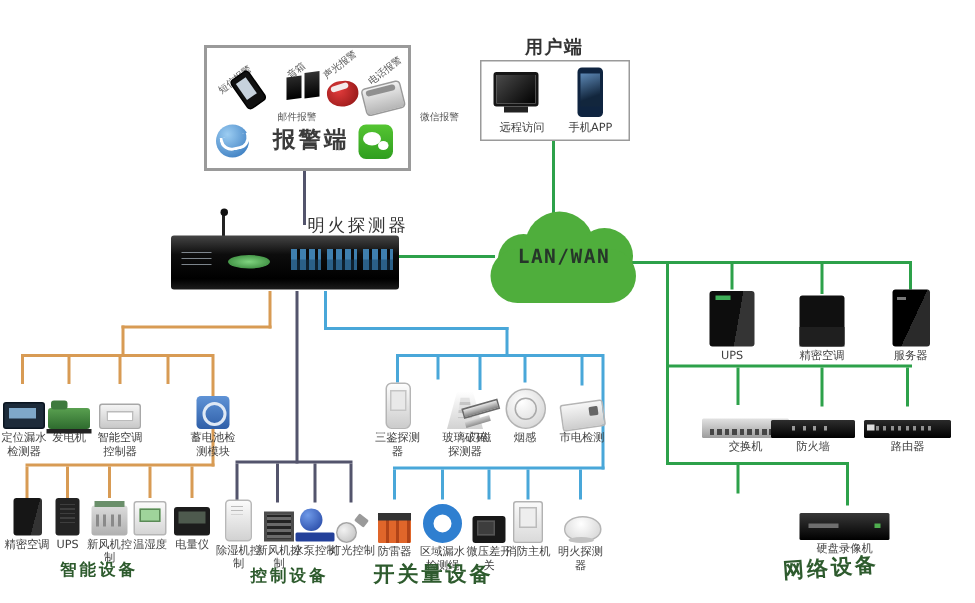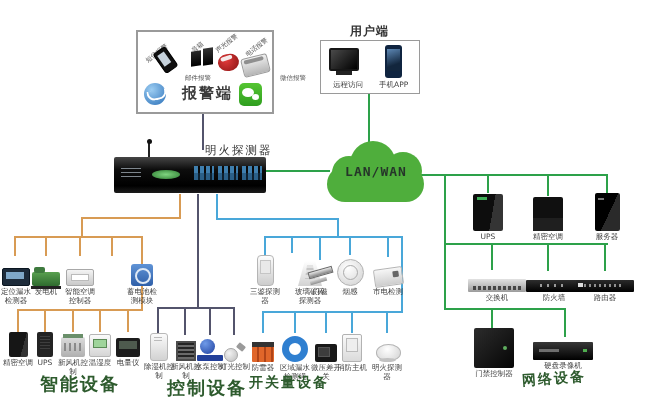--- a/index.html
+++ b/index.html
@@ -38,21 +38,21 @@
   .cloud .c3{left:58px;top:12px;width:38px;height:38px;}
   .cloud .cb{left:1px;top:26px;width:97px;height:36px;border-radius:18px;}
   .cloud-text{position:absolute;left:0;top:24px;width:100px;text-align:center;font-family:"DejaVu Sans Mono","Liberation Mono",monospace;font-size:13px;font-weight:bold;color:#26352a;letter-spacing:1px;}
   
   .dev{position:absolute;width:36px;display:flex;flex-direction:column;align-items:center;}
   .icw{display:flex;align-items:flex-end;justify-content:center;}
   .r1 .icw{height:32px;} .r2 .icw{height:26px;} .rc .icw{height:28px;}
   .rs .icw{height:33px;} .rw .icw{height:31px;} .rnt .icw{height:40px;}
   .rnm .icw{height:24px;} .rnb .icw{height:40px;} .rdv .icw{height:24px;}
   .lbl{font-size:7.5px;line-height:8.5px;color:#3f3f3f;text-align:center;margin-top:2px;}
-  .grp{position:absolute;font-weight:bold;color:#2e5b2e;font-size:18px;letter-spacing:2px;}
+  .grp{position:absolute;font-weight:bold;color:#2e5b2e;font-size:11px;letter-spacing:2px;}
   .ic{position:relative;display:block;}
   .ic::before,.ic::after{content:"";position:absolute;}
   
   .ic-locator{width:26px;height:16px;background:#1d2b3a;border:1px solid #0a1520;border-radius:2px;}
   .ic-locator::before{left:3px;top:3px;width:18px;height:7px;background:#7fa8c9;}
   .ic-gen{width:28px;height:14px;background:linear-gradient(#59a050,#2e6b2e);border-radius:2px;}
   .ic-gen::before{left:2px;top:-5px;width:11px;height:6px;background:#3e7a3e;border-radius:2px;}
   .ic-gen::after{left:-1px;bottom:-3px;width:30px;height:3px;background:#222;}
   .ic-acctl{width:26px;height:15px;background:linear-gradient(#f4f4f4,#c9c9c9);border:1px solid #a8a8a8;border-radius:2px;}
   .ic-acctl::before{left:4px;top:4px;width:16px;height:5px;background:#fff;border:1px solid #bbb;}
@@ -419,38 +419,32 @@
         <i class="ic ic-server"></i>
       </span>
     <span class="lbl">服务器</span>
   </div>
   <div class="dev rnm" style="left:467px;top:268px;width:60px">
     <span class="icw">
         <i class="ic ic-sw"></i>
       </span>
     <span class="lbl">交换机</span>
   </div>
-  <div class="dev rnm" style="left:524px;top:268px;width:60px">
+  <div class="dev rnm" style="left:512px;top:268px;width:60px">
     <span class="icw">
         <i class="ic ic-fw"></i>
       </span>
     <span class="lbl">防火墙</span>
   </div>
   <div class="dev rnm" style="left:574px;top:268px;width:62px">
     <span class="icw">
         <i class="ic ic-rt"></i>
       </span>
     <span class="lbl">路由器</span>
   </div>
-  <div class="dev rnb" style="left:472px;top:328px;width:44px">
-    <span class="icw">
-        <i class="ic ic-door"></i>
-      </span>
-    <span class="lbl">门禁控制器</span>
-  </div>
   <div class="dev rdv" style="left:531px;top:336px;width:64px">
     <span class="icw">
         <i class="ic ic-dvr"></i>
       </span>
     <span class="lbl">硬盘录像机</span>
   </div>
   <div class="grp" style="left:522px;top:370px;font-size:14px;transform:rotate(-4deg)">网络设备</div>
 
 </div>
 

